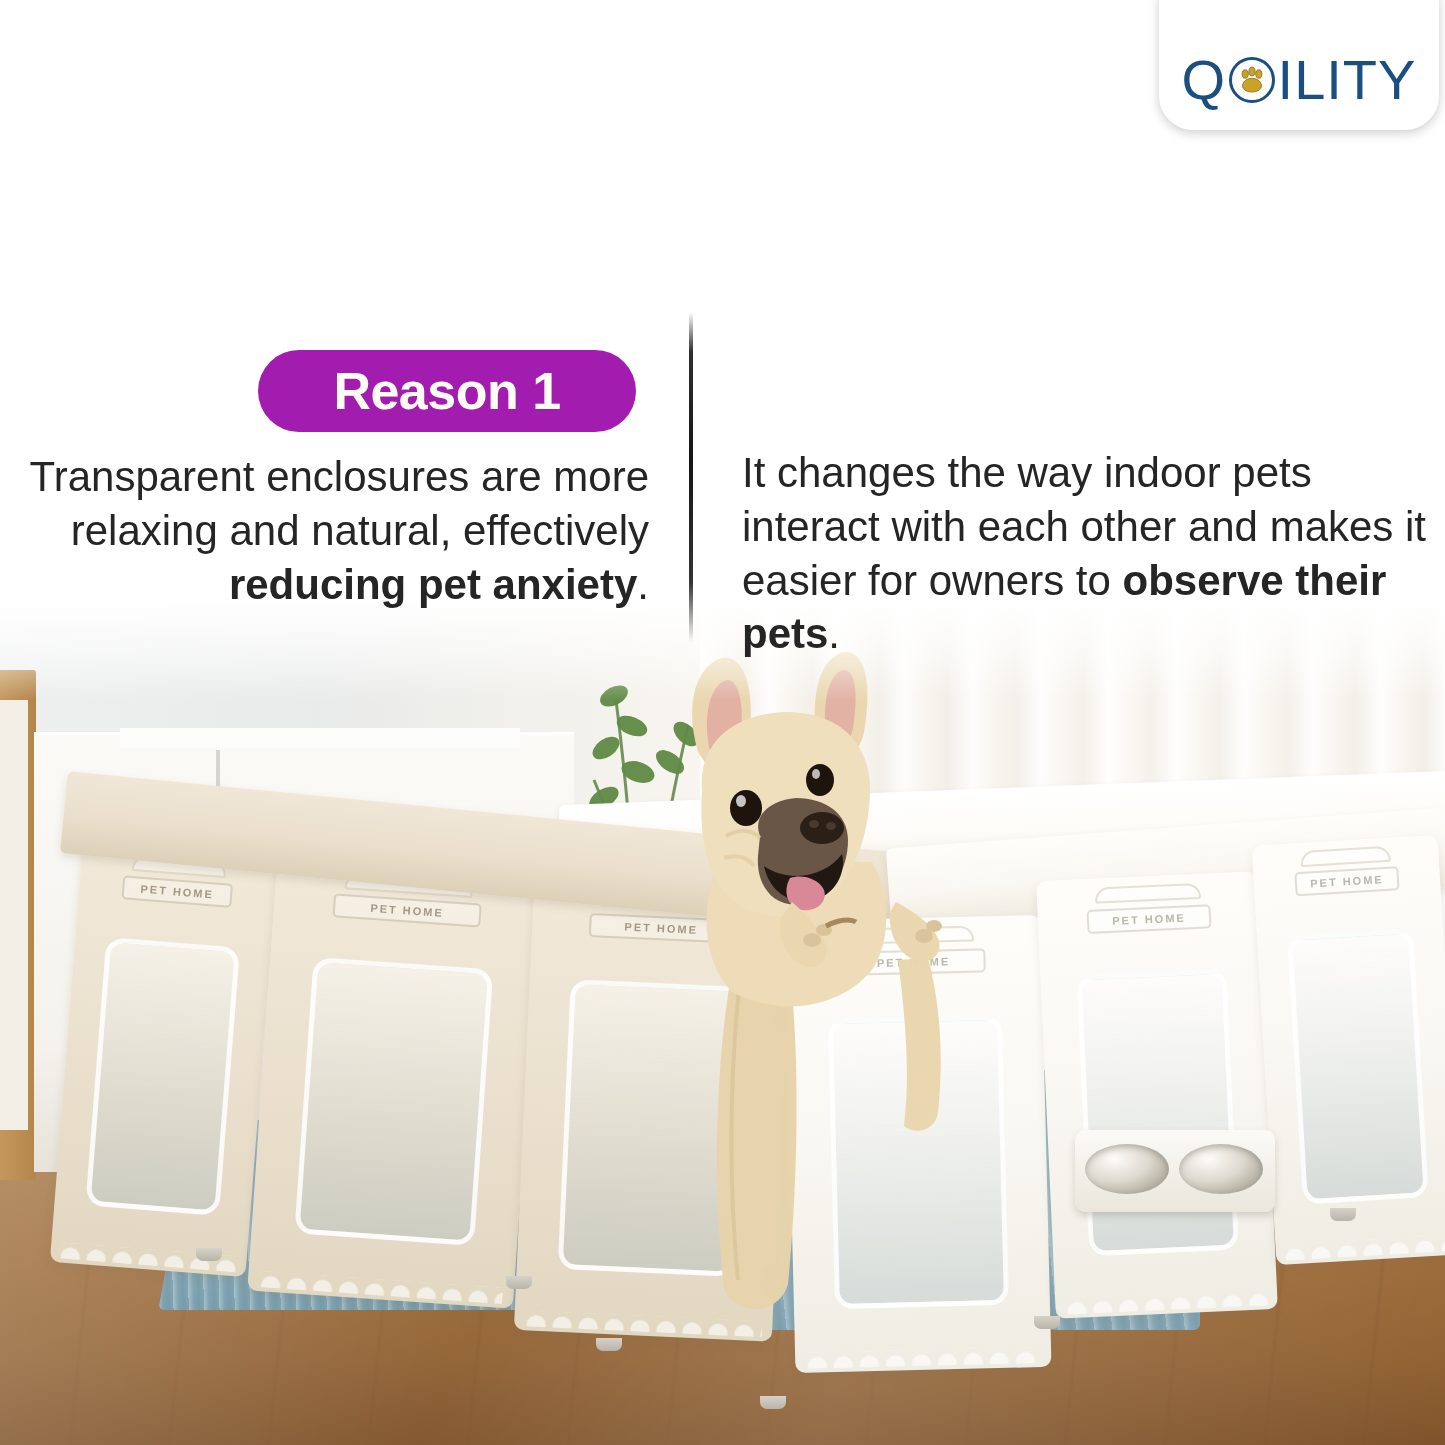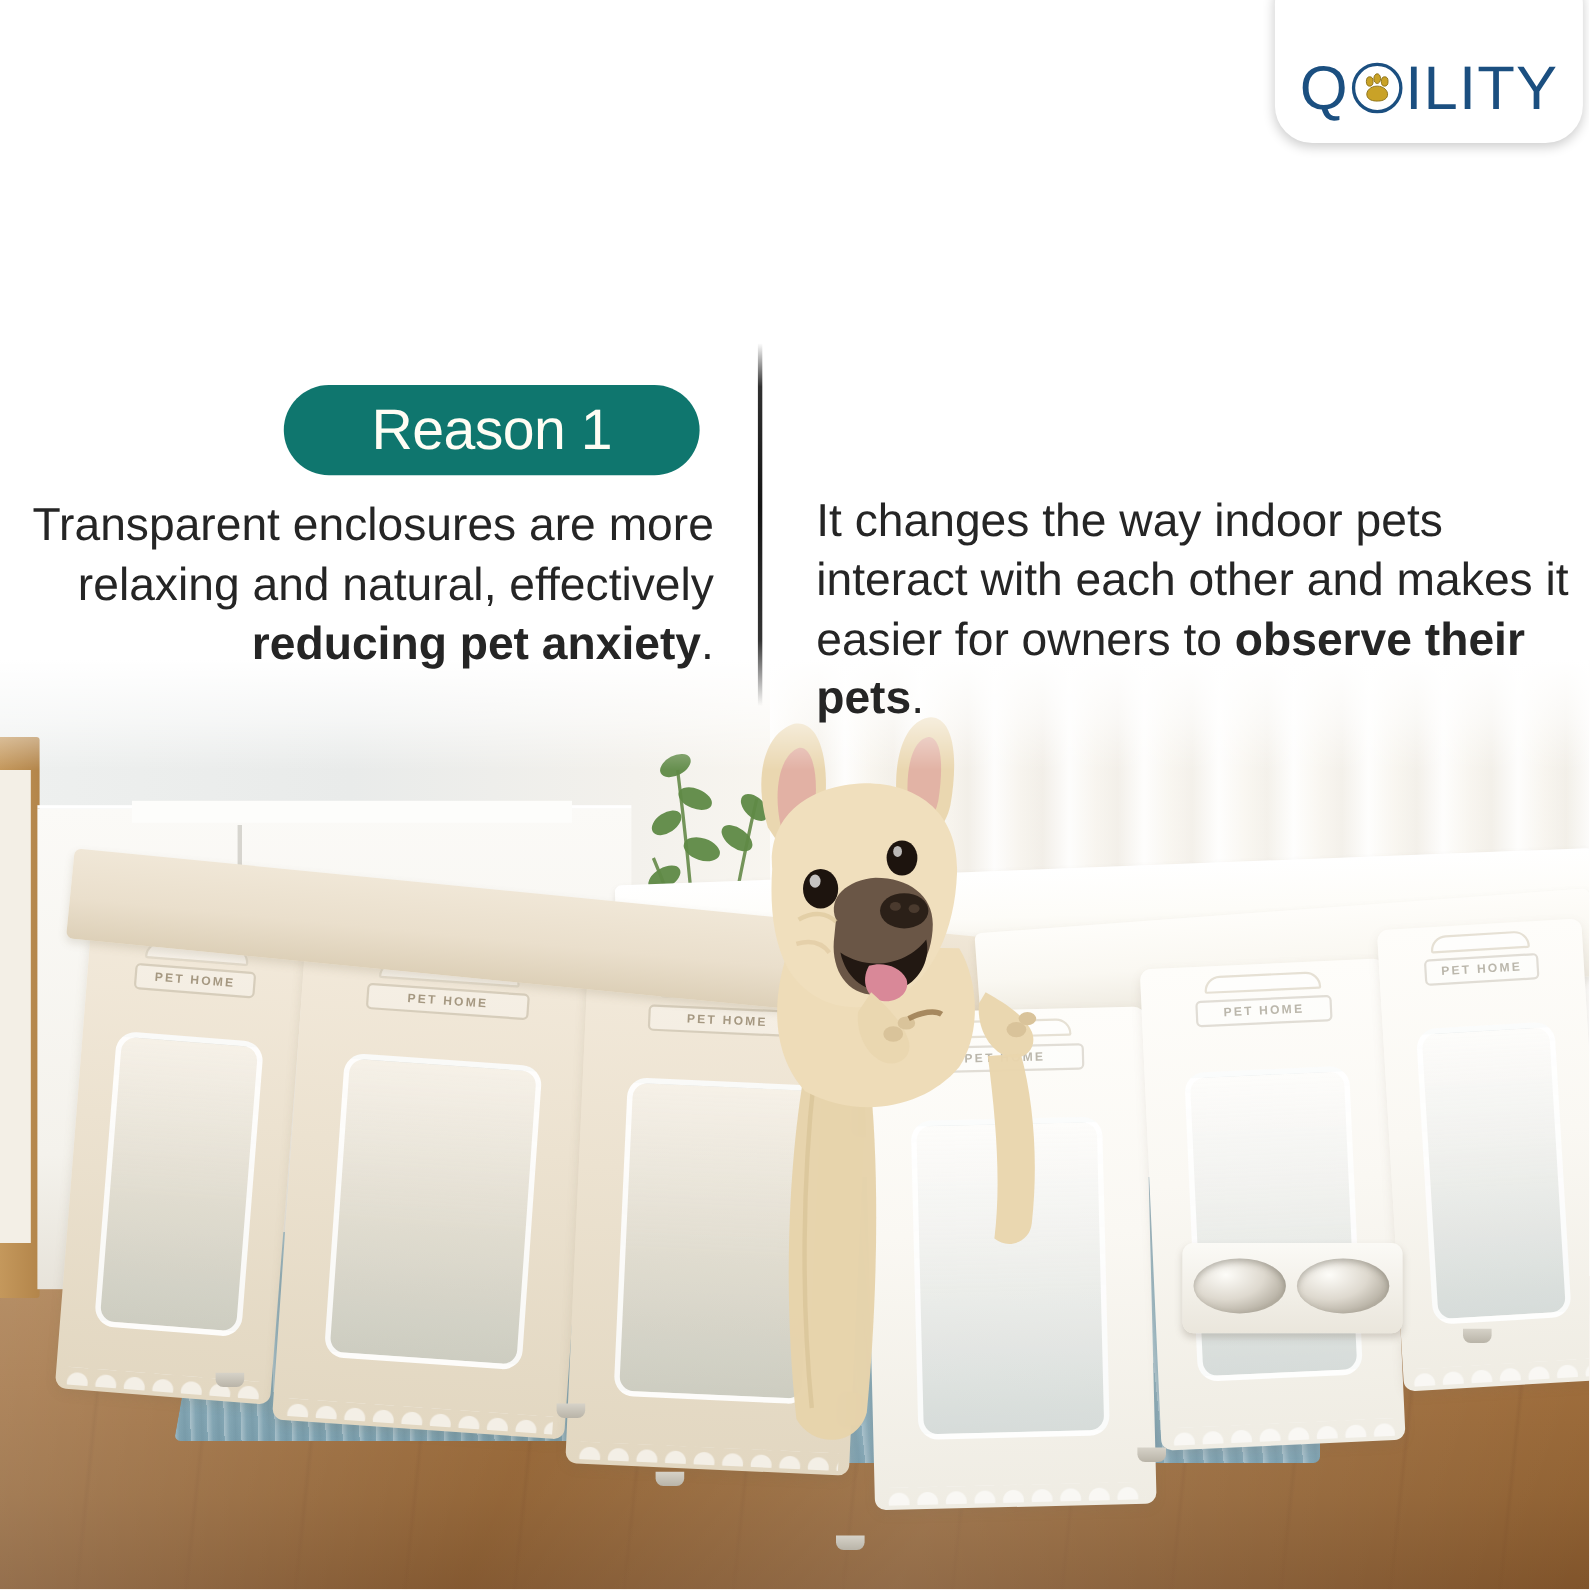--- a/index.html
+++ b/index.html
@@ -79,26 +79,26 @@
     position:absolute; left:50%; top:50%;
     transform:translate(-50%,-50%);
     width:34px; height:34px;
   }
   .logo-rest { font-size:56px; line-height:1; letter-spacing:1px; }
 
   
   .badge {
     position:absolute;
     height:82px;
-    background:#0f766e;
+    background:#a21caf;
     border-radius:41px;
     display:flex; align-items:center; justify-content:center;
     color:#FFFDF4;
     font-size:52px;
-    font-weight:normal;
+    font-weight:bold;
     letter-spacing:-0.5px;
     z-index:10;
   }
   #badge-1 { left:258px; top:350px; width:378px; }
   #badge-2 { left:752px; top:348px; width:362px; }
 
   
   .divider {
     position:absolute;
     left:689px; top:312px;

